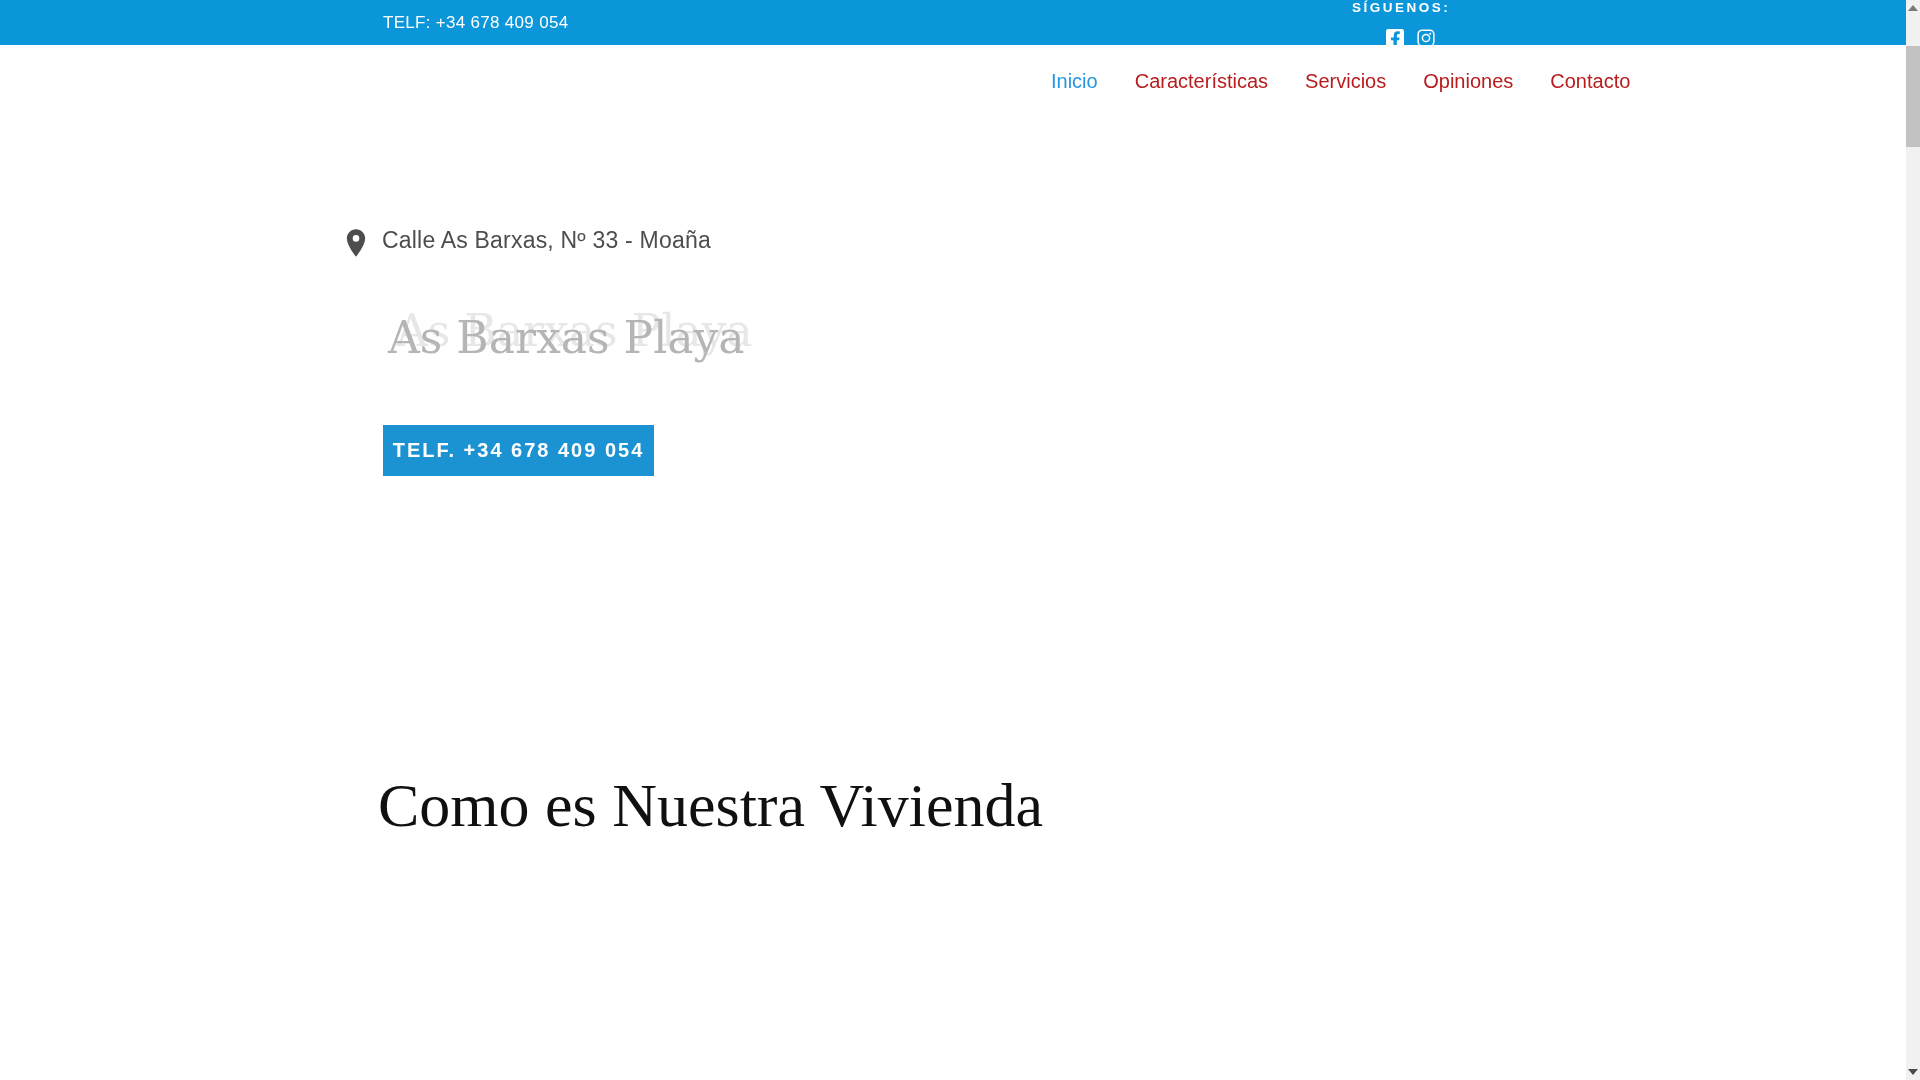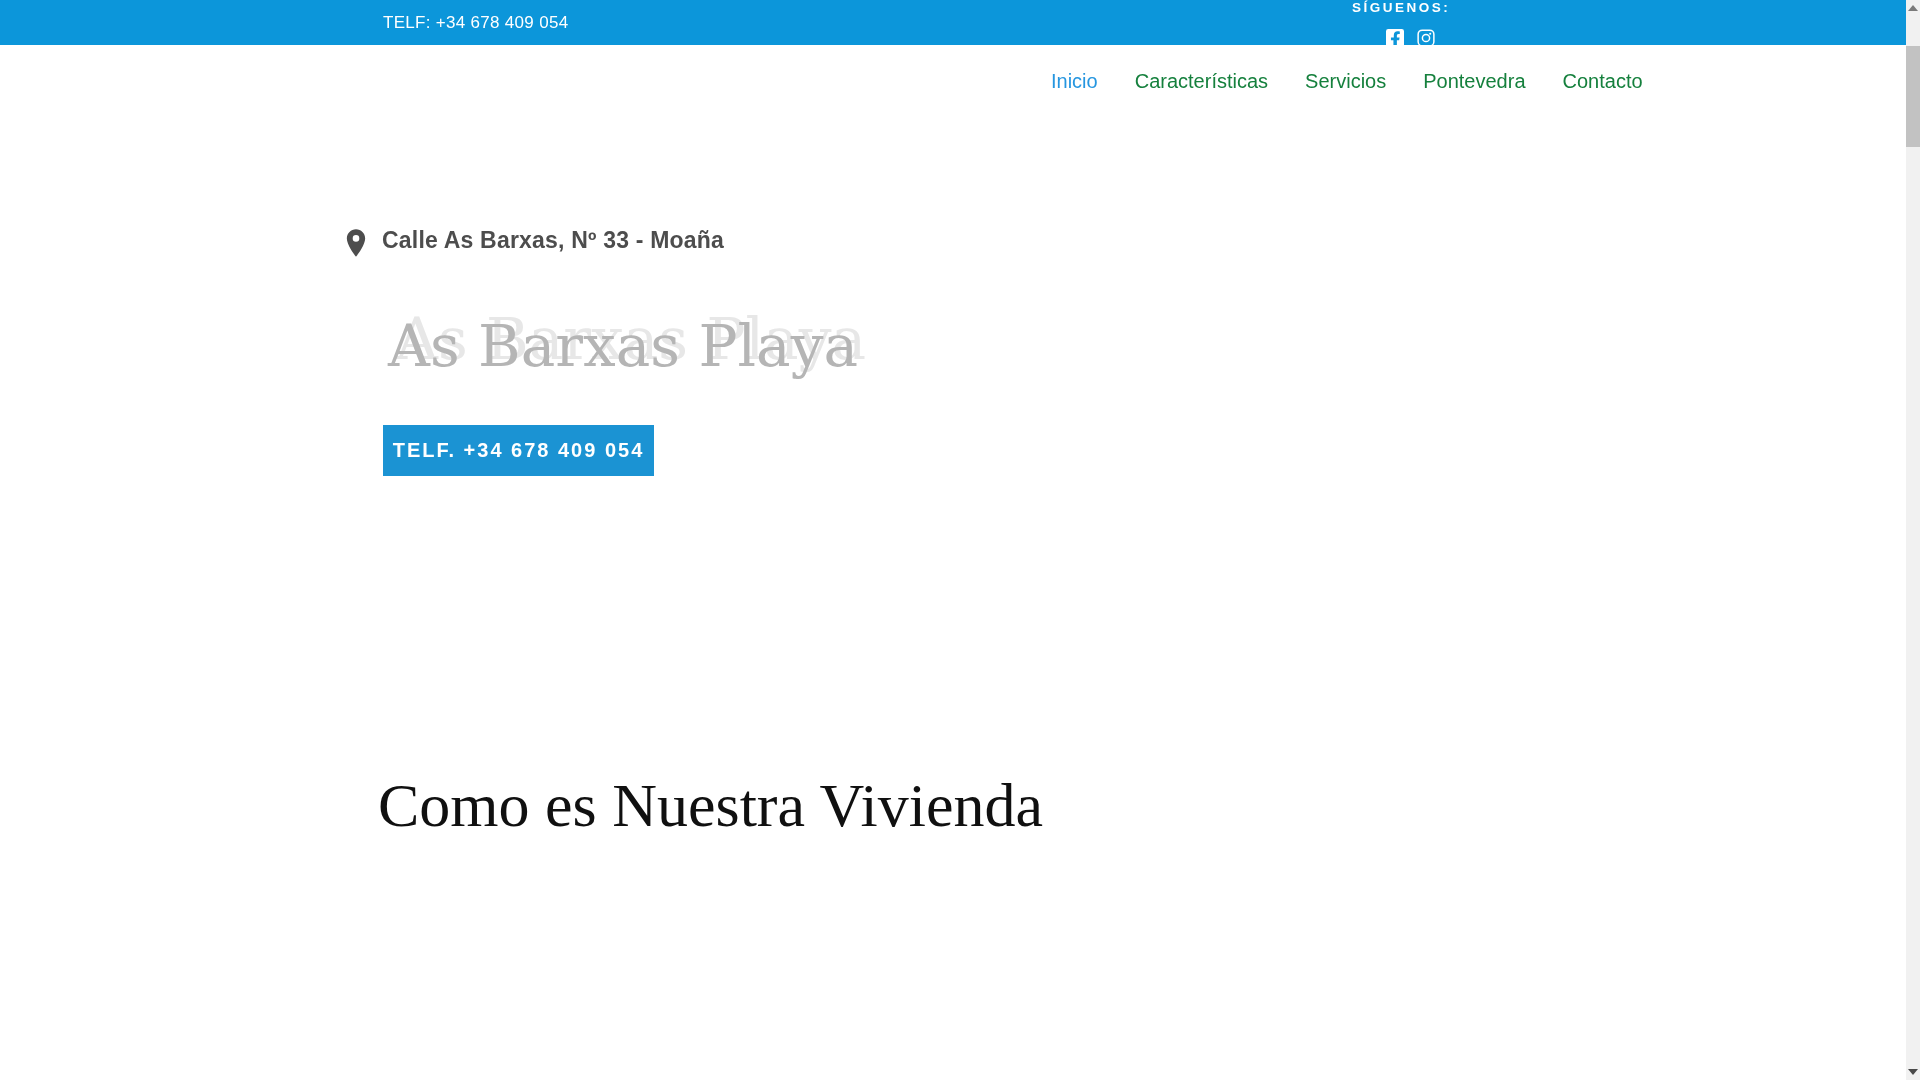--- a/index.html
+++ b/index.html
@@ -59,46 +59,46 @@
   }
   .nav {
     position: absolute;
     left: 1027px; top: 0;
     height: 72px;
     display: flex; align-items: center;
     gap: 37px;
   }
   .nav-item {
     font-size: 20px;
-    color: #15803d;
+    color: #b91c1c;
     cursor: pointer;
     white-space: nowrap;
   }
   .nav-item.active { color: #2596e0; }
 
   
   .pin-icon {
     position: absolute;
     left: 345px; top: 229px;
     width: 22px; height: 28px;
   }
   .address {
     position: absolute;
     left: 382px; top: 228px;
     color: #4d4d4d;
     font-size: 23px;
-    font-weight: bold;
+    font-weight: normal;
     line-height: 25px;
     letter-spacing: 0.2px;
   }
   .site-title {
     position: absolute;
     left: 388px; top: 312px;
     font-family: "DejaVu Serif", serif;
-    font-size: 58px;
+    font-size: 44px;
     font-weight: normal;
     color: #b5b5b5;
     text-shadow: 8px -7px 0 #e7e7e7;
     white-space: nowrap;
   }
   .phone-button {
     position: absolute;
     left: 383px; top: 425px;
     width: 271px; height: 51px;
     background: #1b93d3;
@@ -175,21 +175,21 @@
       </span>
     </span>
   </div>
 </div>
 
 <div class="header">
   <nav class="nav">
     <span class="nav-item active">Inicio</span>
     <span class="nav-item">Características</span>
     <span class="nav-item">Servicios</span>
-    <span class="nav-item">Pontevedra</span>
+    <span class="nav-item">Opiniones</span>
     <span class="nav-item">Contacto</span>
   </nav>
 </div>
 
 <span class="pin-icon">
   <svg width="22" height="28" viewBox="0 0 24 30">
     <path fill="#4d4d4d" d="M12 0C6.5 0 2 4.5 2 10c0 7.5 10 20 10 20s10-12.5 10-20C22 4.5 17.5 0 12 0zm0 13.6a3.6 3.6 0 1 1 0-7.2 3.6 3.6 0 0 1 0 7.2z"></path>
   </svg>
 </span>
 

